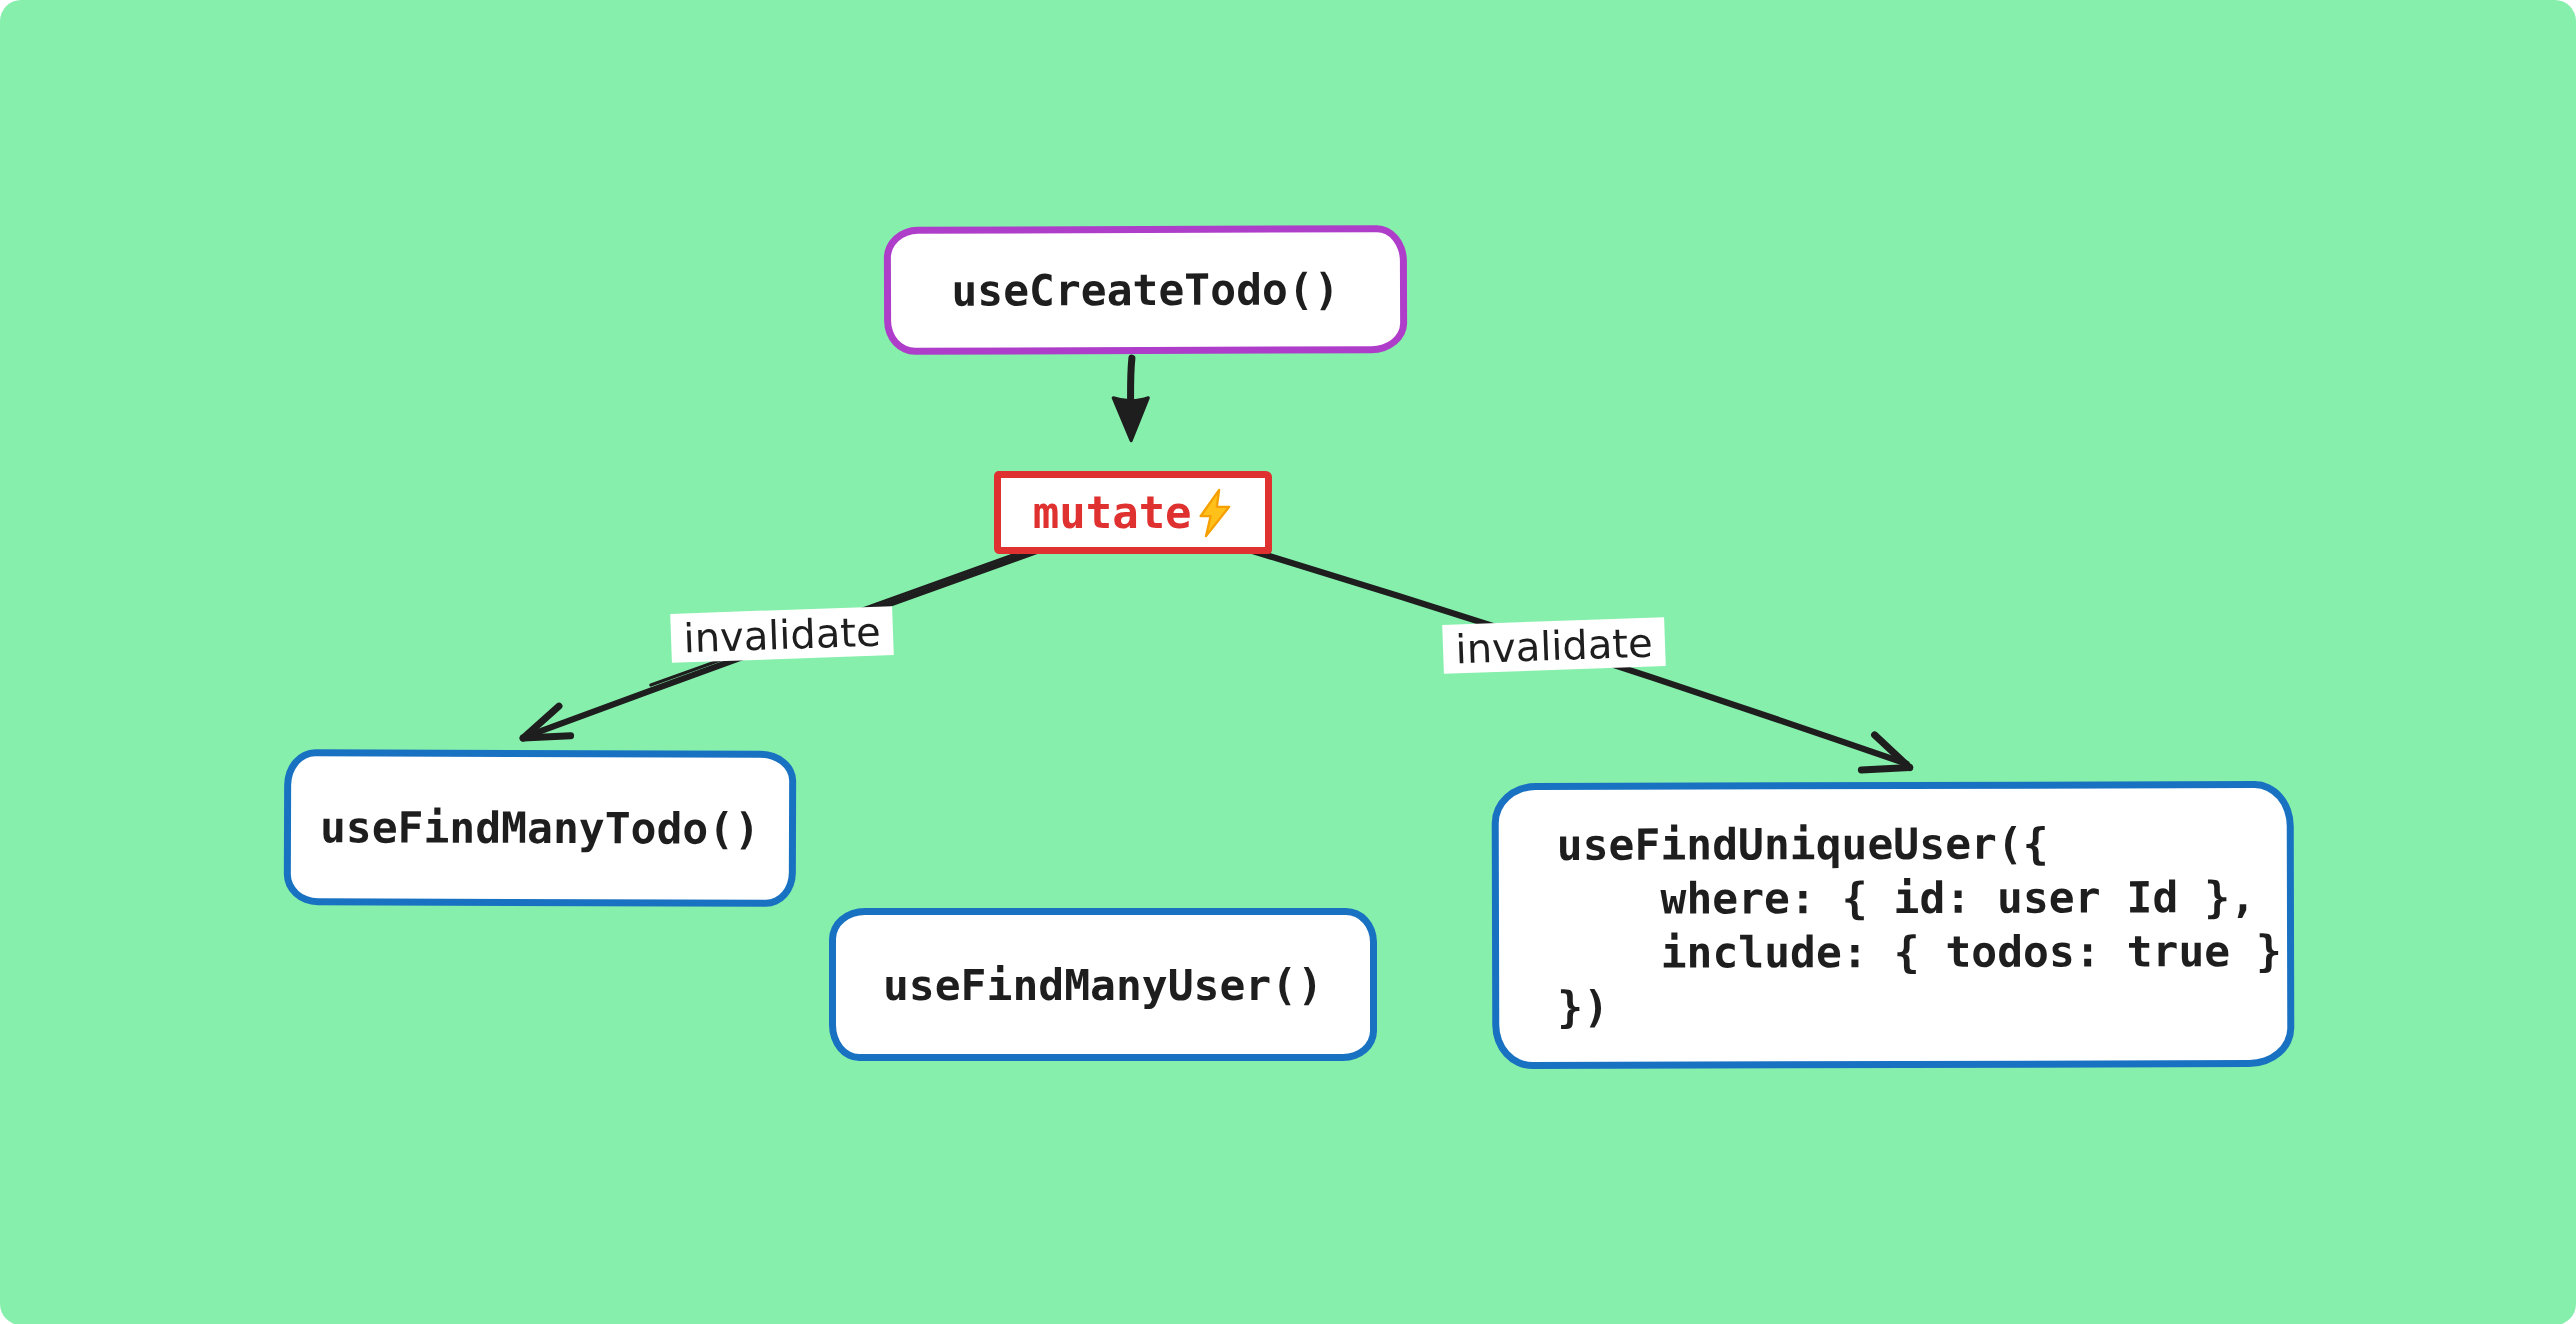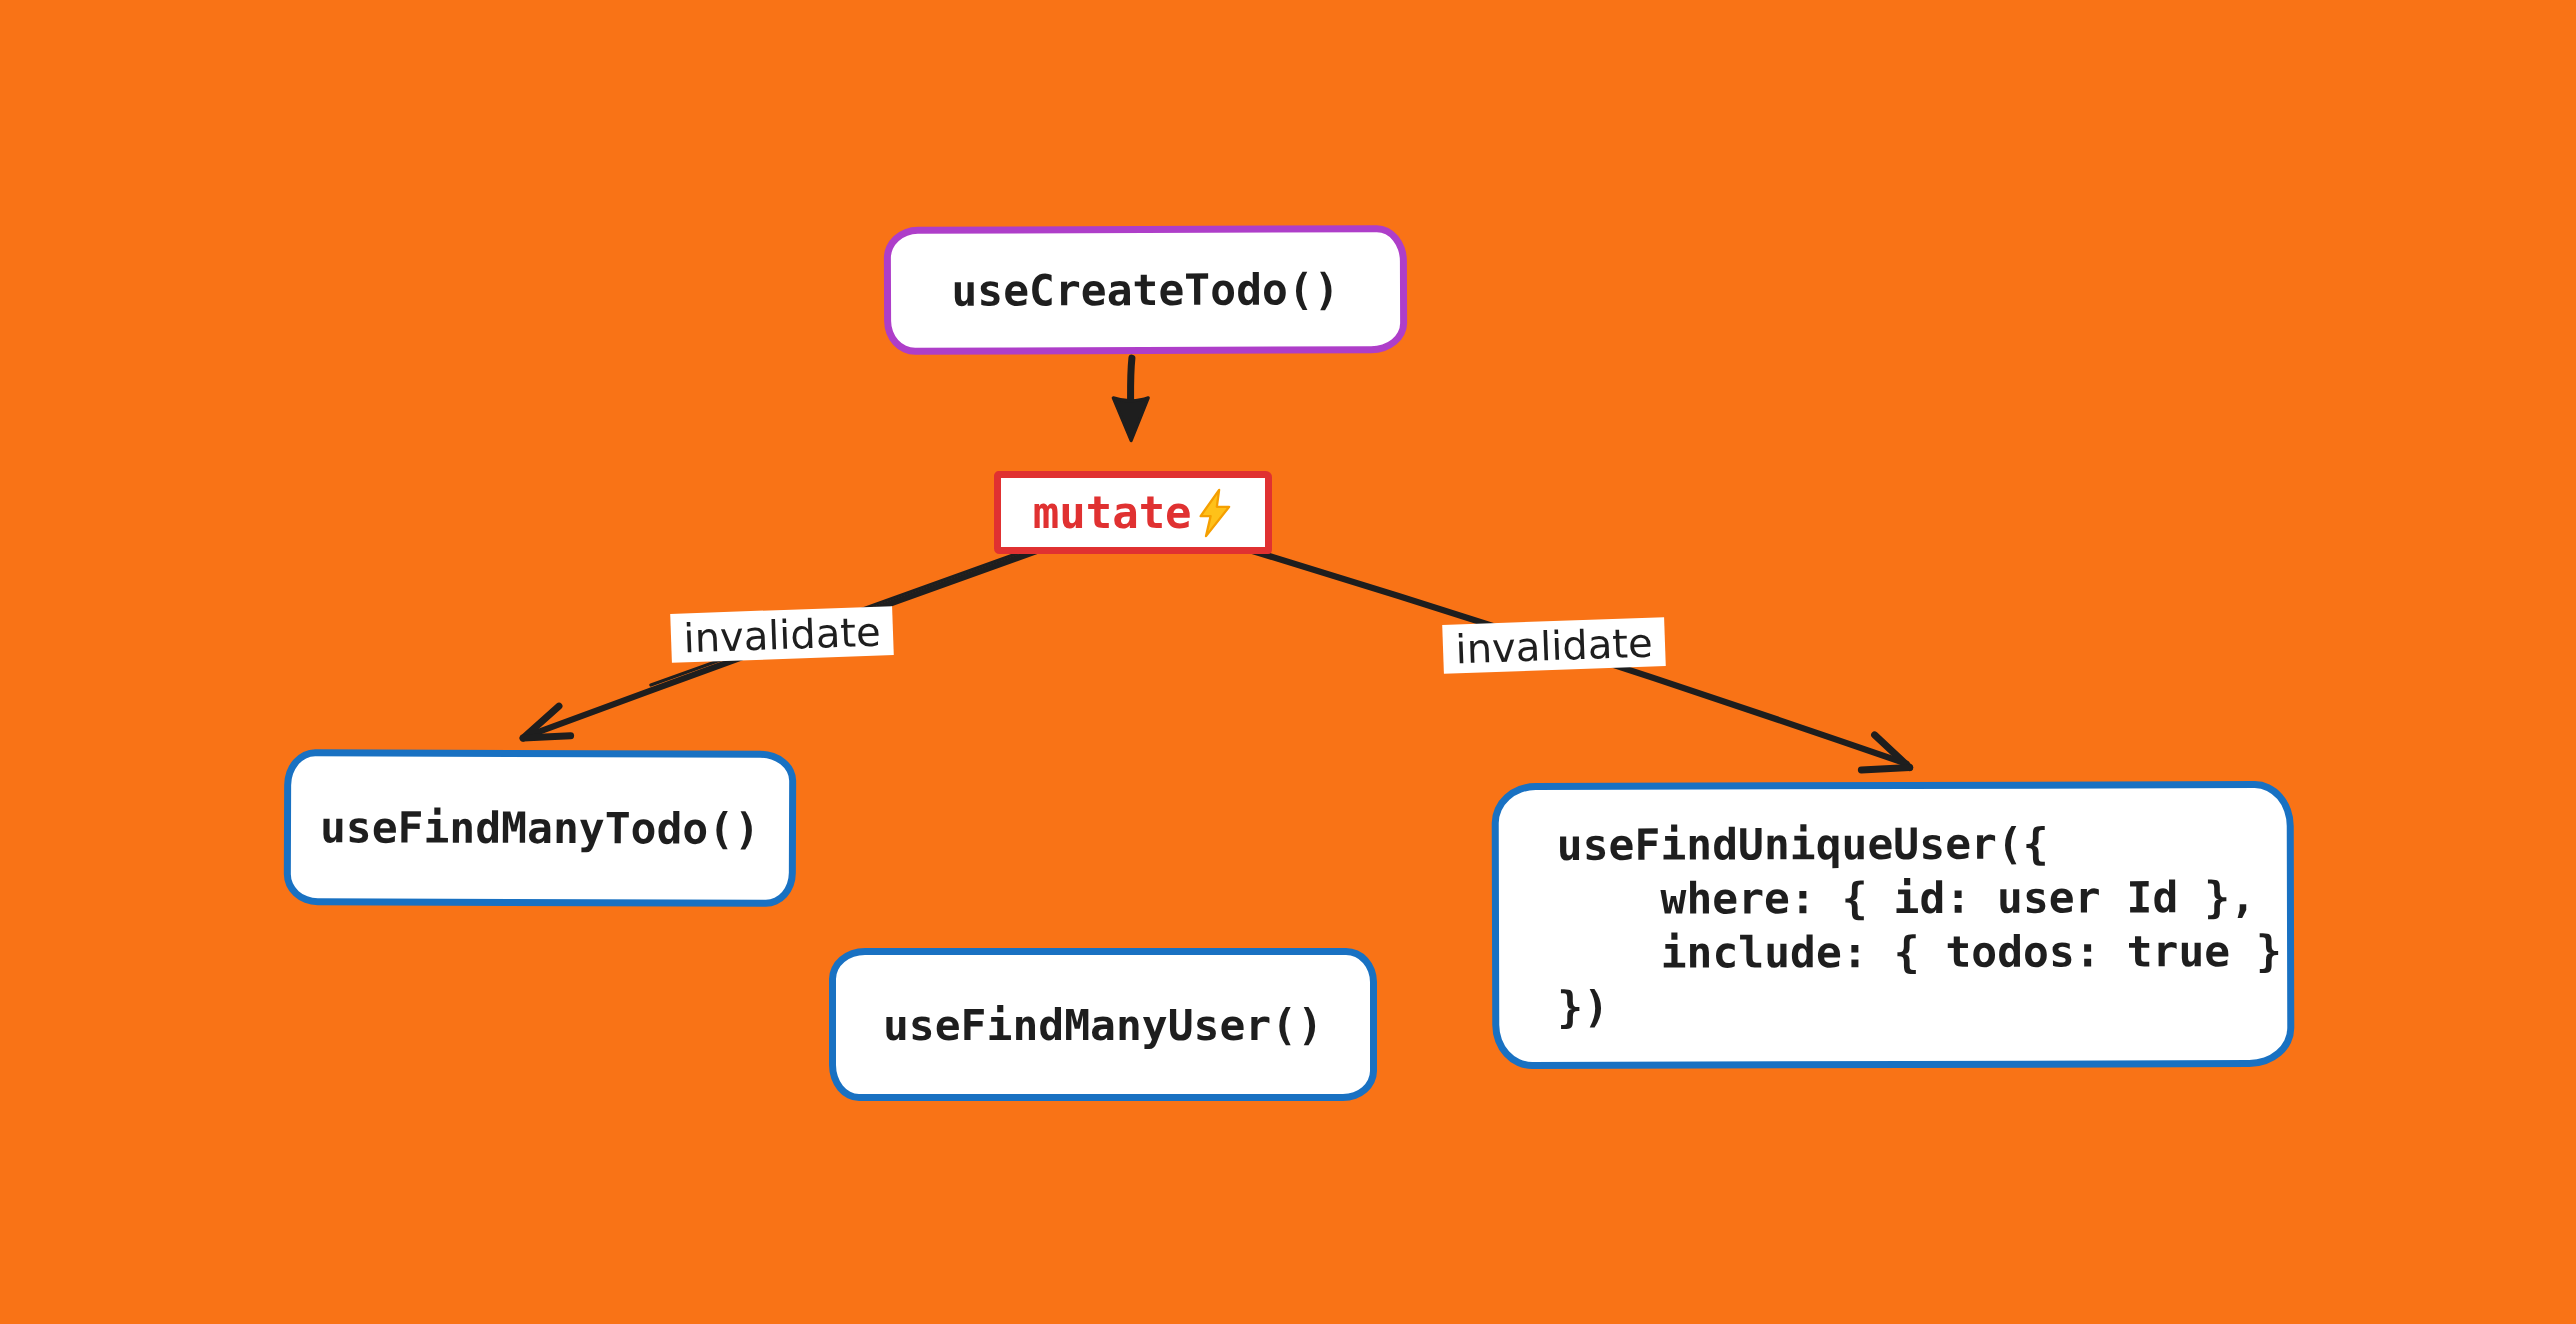--- a/index.html
+++ b/index.html
@@ -1,21 +1,22 @@
 <!DOCTYPE html>
 <html style="font-size:12.5px"><head>
 <meta charset="utf-8">
 <style>
   html,body{margin:0;padding:0;background:#ffffff;}
   .canvas{
     position:relative;
     width:2576px;height:1325px;
-    background:#f97316;
+    background:#86efac;
     overflow:hidden;
     font-family:"DejaVu Sans Mono","Liberation Mono",monospace;
+    border-radius:21px;
   }
   .edges-svg{position:absolute;left:0;top:0;width:2576px;height:1325px;z-index:1;}
   .node{
     position:absolute;
     display:flex;align-items:center;justify-content:center;
     background:#ffffff;
     box-sizing:border-box;
     z-index:2;
   }
   .node .label{
@@ -41,21 +42,21 @@
   .node-red .bolt{display:inline-block;margin-left:4.7px;line-height:0;}
   .node-blue{
     border:7.8px solid #1971c2;
   }
   .node-find-many-todo{
     left:284px;top:750px;width:512px;height:156px;
     border-radius:31px 36px 30px 34px / 36px 30px 34px 31px;
     transform:rotate(0.2deg);
   }
   .node-find-many-user{
-    left:829px;top:948px;width:548px;height:153px;
+    left:829px;top:908px;width:548px;height:153px;
     border-radius:36px 31px 34px 30px / 31px 34px 30px 36px;
   }
   .node-find-unique-user{
     left:1492px;top:782px;width:802px;height:286px;
     border-radius:44px 39px 45px 40px / 40px 45px 39px 44px;
     justify-content:flex-start;
     align-items:center;
     transform:rotate(-0.15deg);
   }
   .code-block{

